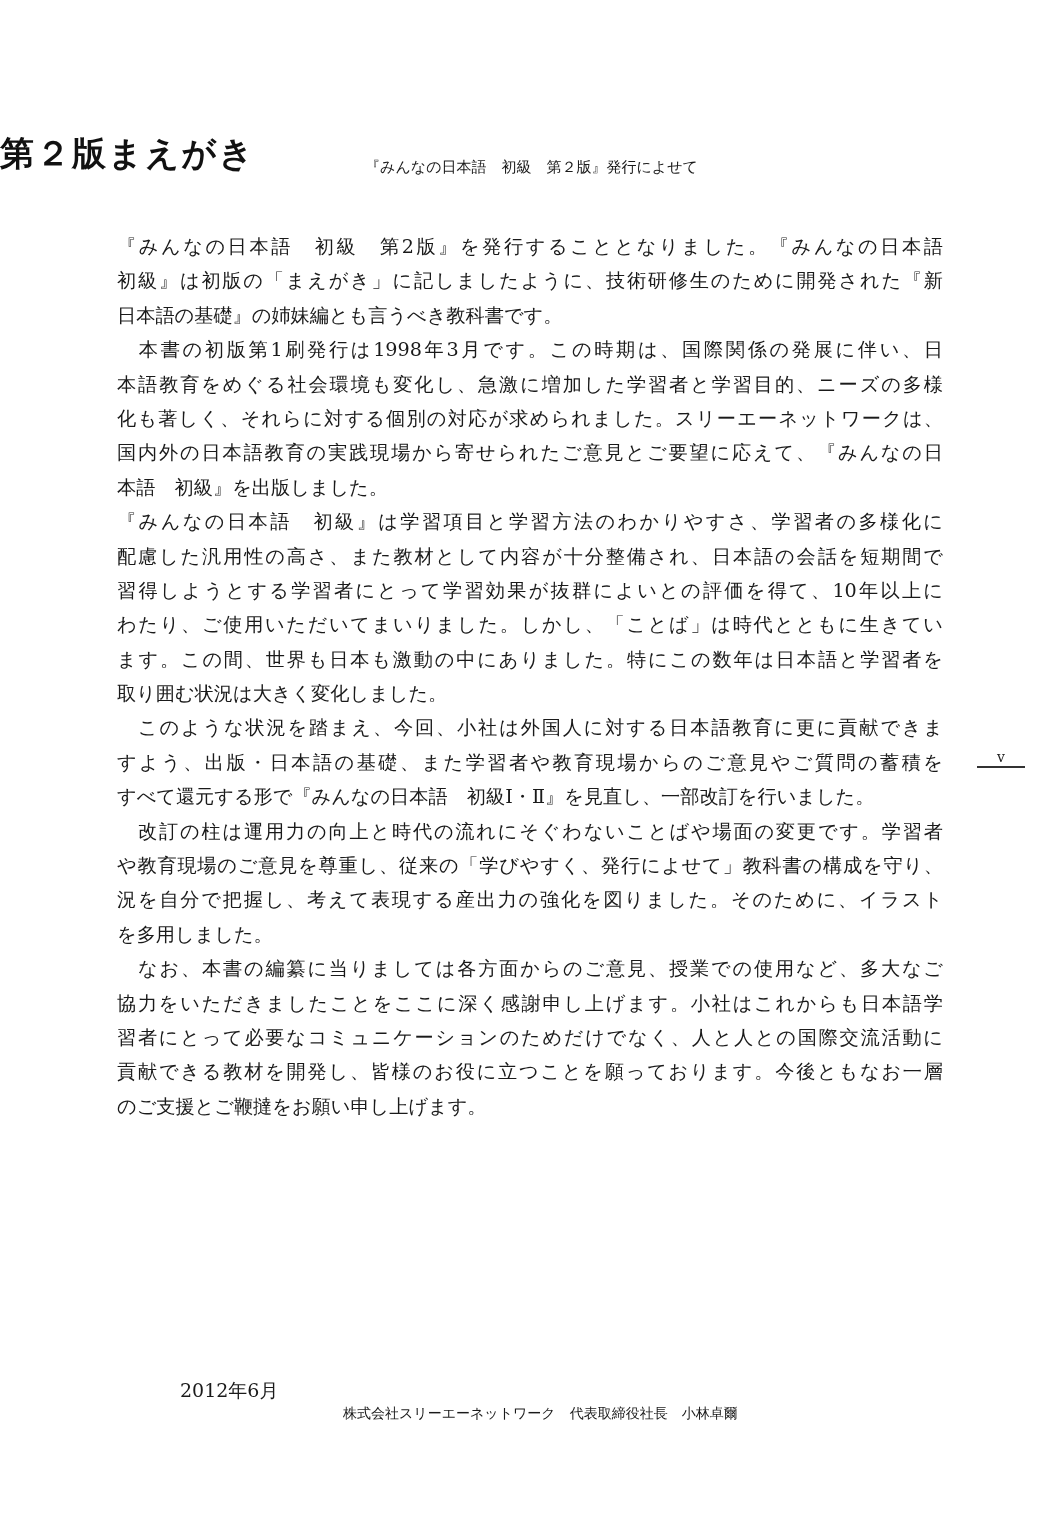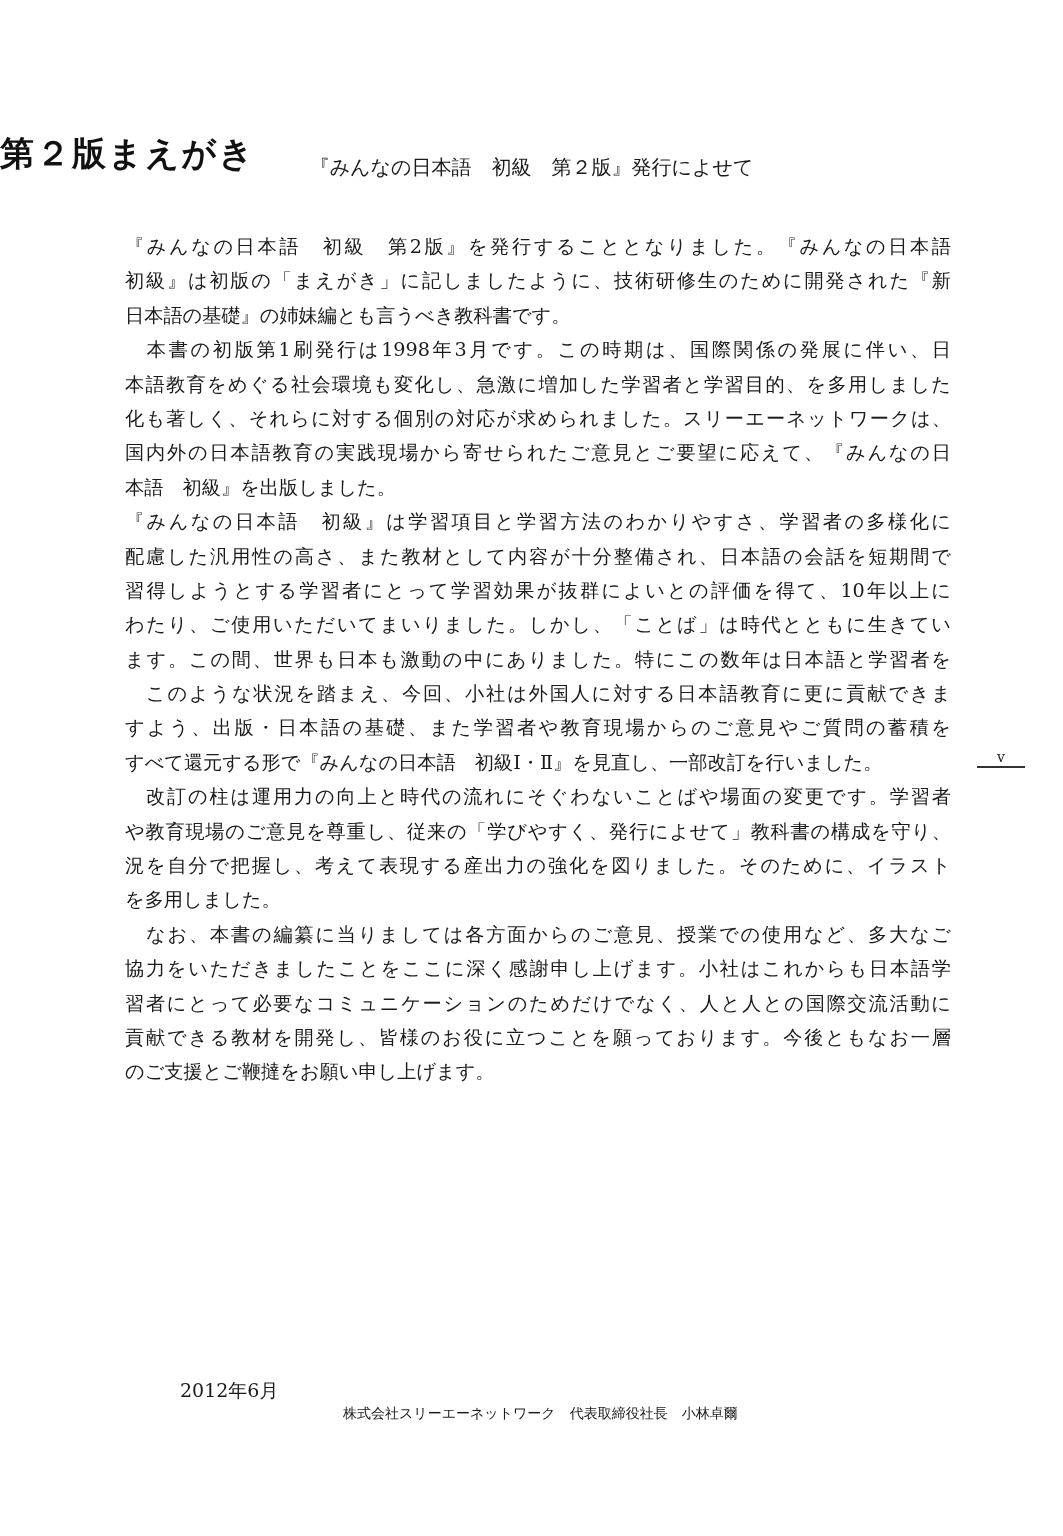--- a/index.html
+++ b/index.html
@@ -9,24 +9,24 @@
     font-family: "DejaVu Serif", "Liberation Serif", serif;
   }
   .title {
     position: absolute; left: 0; width: 887px; top: 108px;
     text-align: left; font-family: "DejaVu Sans", "Liberation Sans", sans-serif;
     font-weight: bold; font-size: 34px; letter-spacing: 2px; color: #111;
     line-height: 44px;
   }
   .subtitle {
     position: absolute; left: 0; width: 1063px; top: 154px;
-    text-align: center; font-size: 20px; line-height: 26px; color: #1a1a1a;
+    text-align: center; font-size: 15px; line-height: 26px; color: #1a1a1a;
   }
   .body {
-    position: absolute; left: 117px; top: 230px; width: 826px; margin-left: 8px;
+    position: absolute; left: 117px; top: 230px; width: 826px;
   }
   .para { margin: 0; }
   .line {
     display: block; white-space: nowrap; font-size: 19.2px; line-height: 34.4px;
     height: 34.4px; overflow: visible; text-align: justify; text-align-last: justify;
   }
   .line.last { text-align-last: left; }
   .date {
     position: absolute; left: 180px; top: 1352px; font-size: 19px; line-height: 30px; margin-top: 23px;
   }
@@ -49,31 +49,32 @@
 <div class="subtitle">『みんなの日本語　初級　第２版』発行によせて</div>
 
 <div class="body">
   <div class="para">
     <span class="line">『みんなの日本語　初級　第2版』を発行することとなりました。『みんなの日本語</span>
     <span class="line">初級』は初版の「まえがき」に記しましたように、技術研修生のために開発された『新</span>
     <span class="line last">日本語の基礎』の姉妹編とも言うべき教科書です。</span>
   </div>
   <div class="para">
     <span class="line">　本書の初版第1刷発行は1998年3月です。この時期は、国際関係の発展に伴い、日</span>
-    <span class="line">本語教育をめぐる社会環境も変化し、急激に増加した学習者と学習目的、を多用しました</span>
+    <span class="line">本語教育をめぐる社会環境も変化し、急激に増加した学習者と学習目的、ニーズの多様</span>
     <span class="line">化も著しく、それらに対する個別の対応が求められました。スリーエーネットワークは、</span>
     <span class="line">国内外の日本語教育の実践現場から寄せられたご意見とご要望に応えて、『みんなの日</span>
     <span class="line last">本語　初級』を出版しました。</span>
   </div>
   <div class="para">
     <span class="line">『みんなの日本語　初級』は学習項目と学習方法のわかりやすさ、学習者の多様化に</span>
     <span class="line">配慮した汎用性の高さ、また教材として内容が十分整備され、日本語の会話を短期間で</span>
     <span class="line">習得しようとする学習者にとって学習効果が抜群によいとの評価を得て、10年以上に</span>
     <span class="line">わたり、ご使用いただいてまいりました。しかし、「ことば」は時代とともに生きてい</span>
     <span class="line">ます。この間、世界も日本も激動の中にありました。特にこの数年は日本語と学習者を</span>
+    <span class="line last">取り囲む状況は大きく変化しました。</span>
   </div>
   <div class="para">
     <span class="line">　このような状況を踏まえ、今回、小社は外国人に対する日本語教育に更に貢献できま</span>
     <span class="line">すよう、出版・日本語の基礎、また学習者や教育現場からのご意見やご質問の蓄積を</span>
     <span class="line last">すべて還元する形で『みんなの日本語　初級Ⅰ・Ⅱ』を見直し、一部改訂を行いました。</span>
   </div>
   <div class="para">
     <span class="line">　改訂の柱は運用力の向上と時代の流れにそぐわないことばや場面の変更です。学習者</span>
     <span class="line">や教育現場のご意見を尊重し、従来の「学びやすく、発行によせて」教科書の構成を守り、</span>
     <span class="line">況を自分で把握し、考えて表現する産出力の強化を図りました。そのために、イラスト</span>

